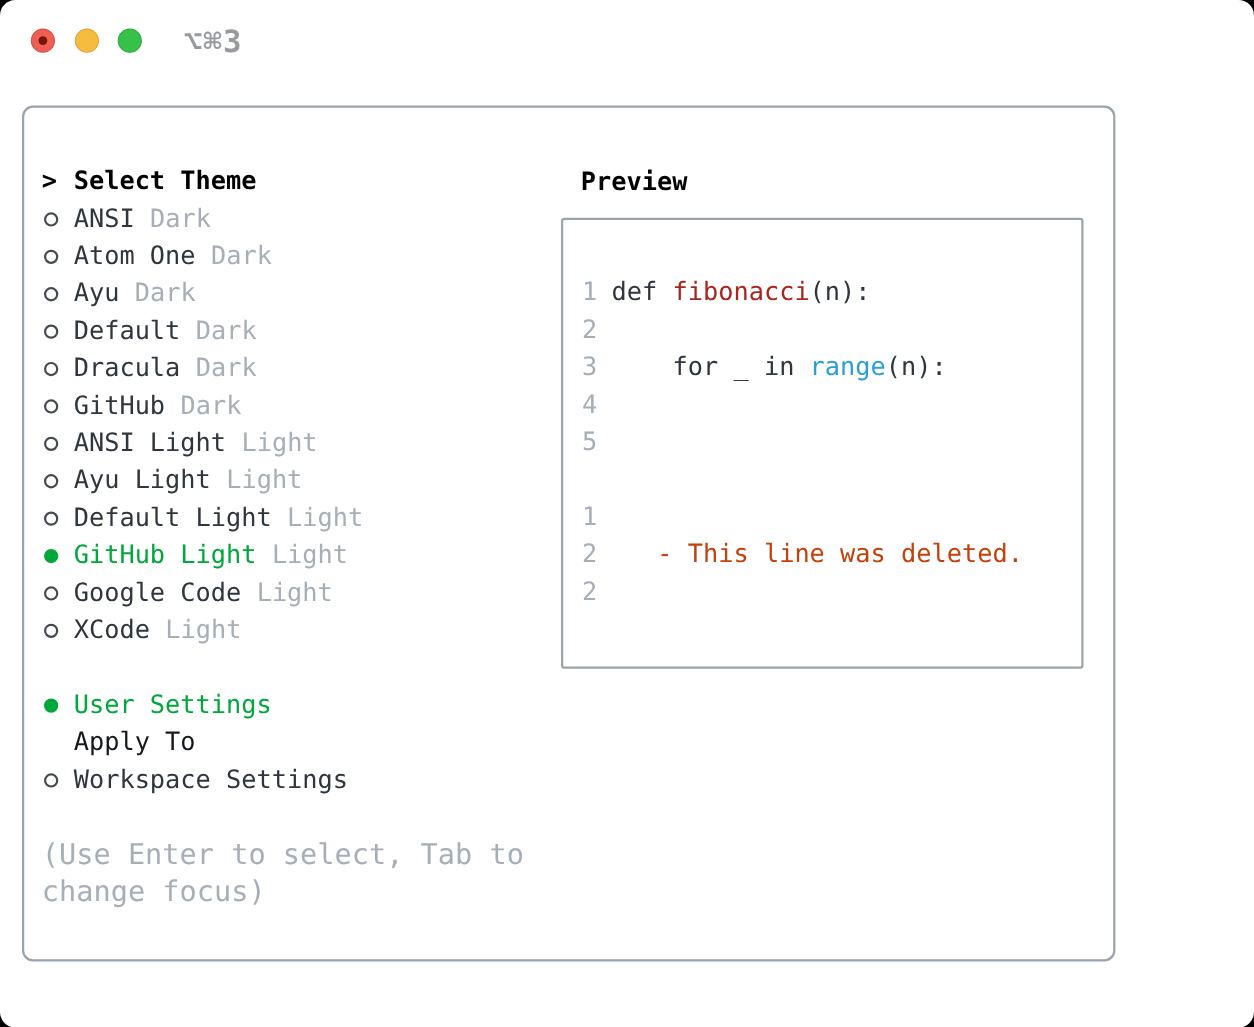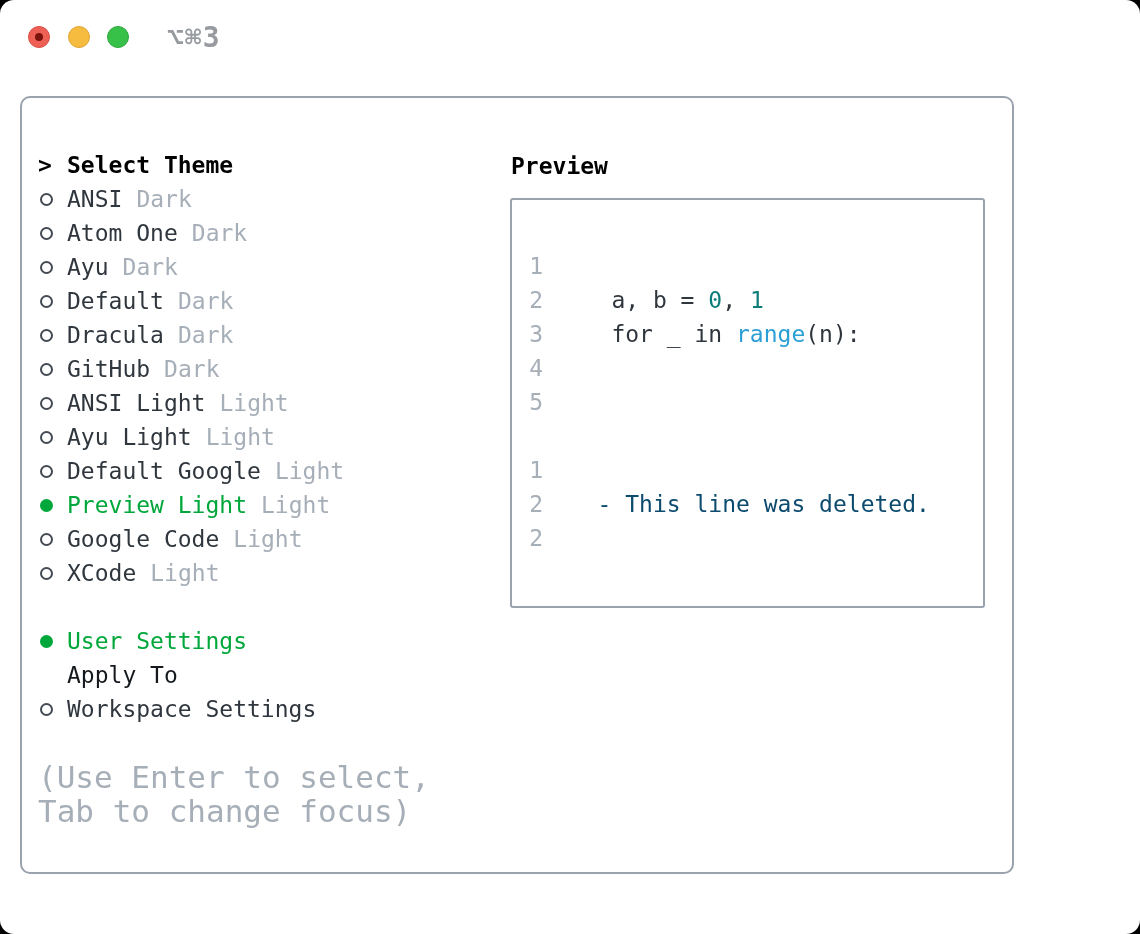--- a/index.html
+++ b/index.html
@@ -33,36 +33,36 @@
   .circle{
     width:13px;height:13px;border:2px solid #434a52;border-radius:50%;box-sizing:border-box;margin-left:2px;
   }
   .row.selected .circle{background:#00a73a;border-color:#00a73a;}
   .row.selected .name{color:#00a73a;}
   .row.header-row{font-weight:bold;color:#000;}
   .variant{color:#a6aeb8;margin-left:14px;}
   .spacer{height:34px;}
   .left-col{position:absolute;left:16px;top:50px;}
   .help{
-    color:#a6aeb8;font-size:31px;line-height:34px;width:452px;white-space:normal;
+    color:#a6aeb8;font-size:26px;line-height:34px;width:452px;white-space:normal;
   }
   
-  .preview-label{position:absolute;left:489px;top:51px;font-size:23px;font-weight:bold;color:#000;line-height:34px;}
+  .preview-label{position:absolute;left:506px;top:51px;font-size:23px;font-weight:bold;color:#000;line-height:34px;}
   .preview-box{
     position:absolute;left:488px;top:100px;width:475px;height:410px;box-sizing:border-box;
     border:2px solid #9aa3ad;border-radius:3px;padding:49px 0 0 16px;overflow:hidden;background:#fff;
   }
   .code-line{display:flex;align-items:center;height:34px;font-size:23px;}
   .ln{width:15px;flex:none;text-align:right;color:#a6aeb8;margin-right:13px;}
   .code{white-space:pre;color:#2f363d;}
   .code .func{color:#a7261e;}
   .code .num{color:#0c7d78;}
   .code .builtin{color:#2a9fd6;}
   .code .ctx{color:#8b929b;}
-  .code .del{color:#0c4a6e;}
+  .code .del{color:#c2410c;}
   .code .add{color:#00bd17;}
 </style>
 </head>
 <body>
 
 <div class="window">
 
   <div class="titlebar">
     <div class="dot red"></div>
     <div class="dot yellow"></div>
@@ -134,28 +134,28 @@
         <span class="marker">
             <span class="circle"></span>
           </span>
         <span class="name">Ayu Light</span>
         <span class="variant">Light</span>
       </div>
       <div class="row">
         <span class="marker">
             <span class="circle"></span>
           </span>
-        <span class="name">Default Google</span>
+        <span class="name">Default Light</span>
         <span class="variant">Light</span>
       </div>
       <div class="row selected">
         <span class="marker">
             <span class="circle"></span>
           </span>
-        <span class="name">Preview Light</span>
+        <span class="name">GitHub Light</span>
         <span class="variant">Light</span>
       </div>
       <div class="row">
         <span class="marker">
             <span class="circle"></span>
           </span>
         <span class="name">Google Code</span>
         <span class="variant">Light</span>
       </div>
       <div class="row">
@@ -188,24 +188,24 @@
       <div class="spacer"></div>
 
       <div class="help">(Use Enter to select, Tab to change focus)</div>
     </div>
 
     <div class="preview-label">Preview</div>
 
     <div class="preview-box">
       <div class="code-line">
         <span class="ln">1</span>
+        <span class="code"><span>def </span><span class="func">fibonacci</span><span>(n):</span></span>
       </div>
       <div class="code-line">
         <span class="ln">2</span>
-        <span class="code"><span>    a, b = </span><span class="num">0</span><span>, </span><span class="num">1</span></span>
       </div>
       <div class="code-line">
         <span class="ln">3</span>
         <span class="code"><span>    for _ in </span><span class="builtin">range</span><span>(n):</span></span>
       </div>
       <div class="code-line">
         <span class="ln">4</span>
       </div>
       <div class="code-line">
         <span class="ln">5</span>

